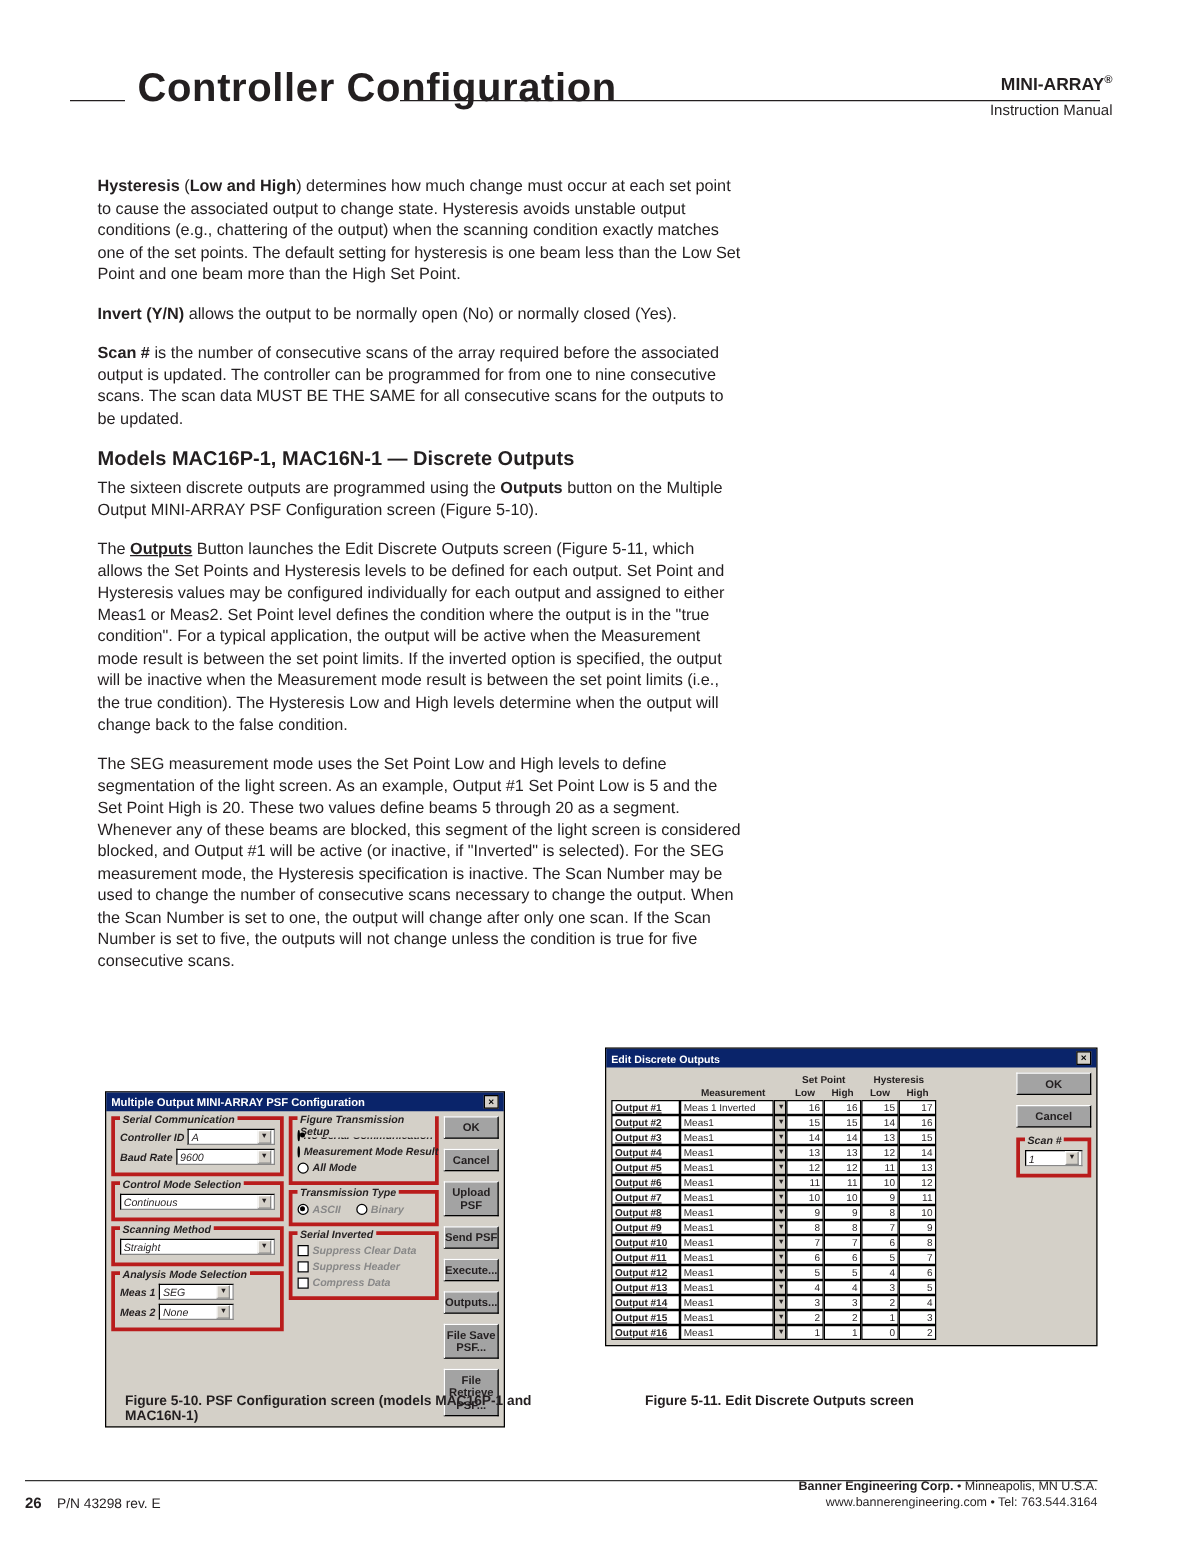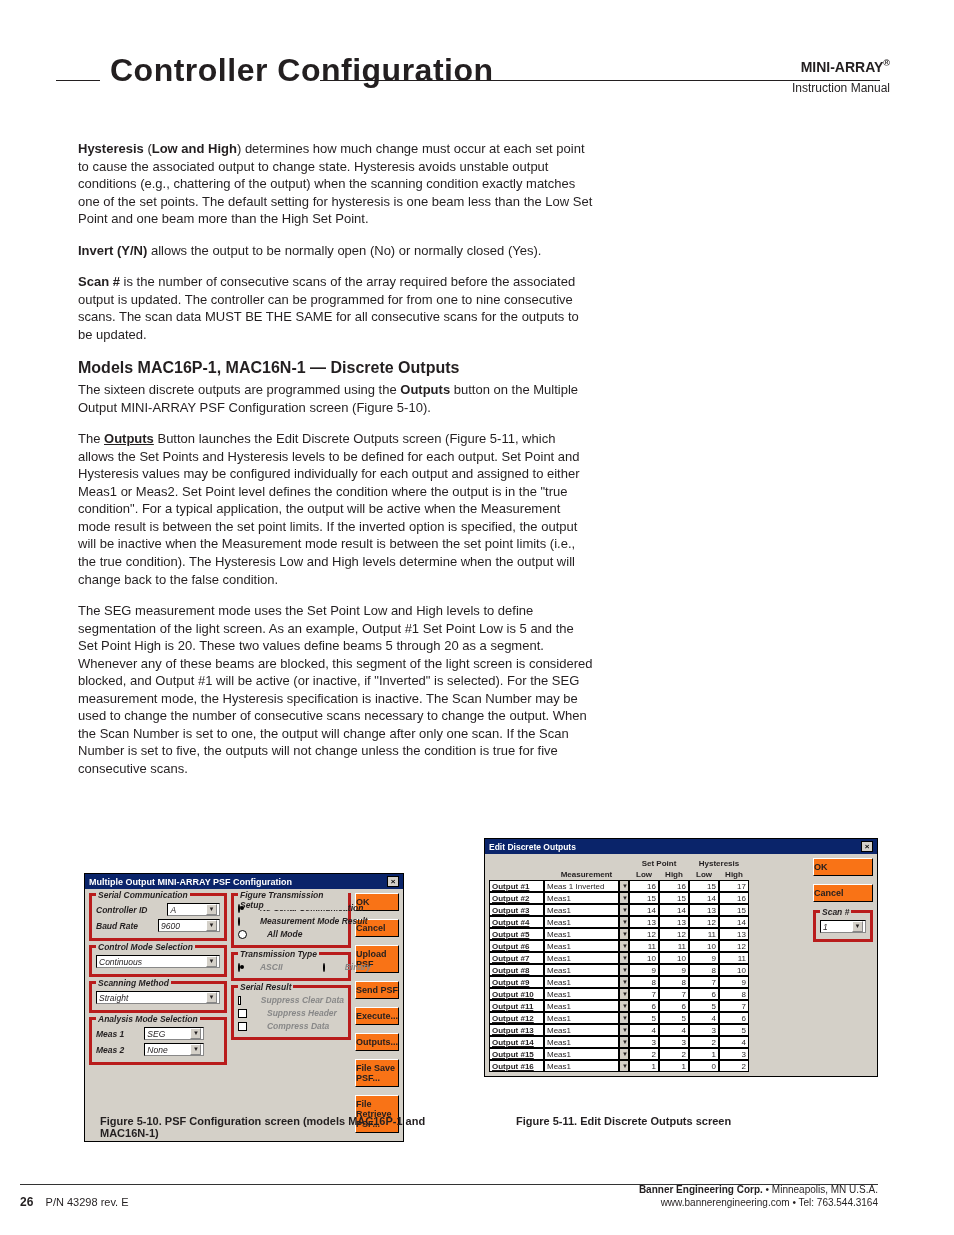--- a/index.html
+++ b/index.html
@@ -106,41 +106,42 @@
     font-style: italic;
   }
   .grp-title {
     position: absolute;
     top: -6px; left: 4px;
     background: #d4d0c8;
     padding: 0 2px;
     font-weight: bold;
     font-size: 8.5px;
   }
-  .row { display:flex; align-items:center; gap:20px; margin-top:3px; }
+  .row { display:flex; align-items:center; gap:3px; margin-top:3px; }
   .lbl { font-size: 8.5px; font-weight: bold; white-space:nowrap; }
   .field {
     border: 1px solid #000; border-right-color:#888; border-bottom-color:#888;
     background:#fff; height:13px; padding:0 2px;
     font-size:8.5px; line-height:12px; flex:1;
     display:flex; justify-content:space-between; align-items:center;
   }
   .dd-arrow {
     width:11px; height:11px; background:#d4d0c8;
     border:1px solid #888; border-left-color:#fff; border-top-color:#fff;
     font-size:6px; text-align:center; line-height:9px;
   }
   .radio,.check { width:9px; height:9px; border:1px solid #000; background:#fff; display:inline-block;}
   .radio { border-radius:50%; position:relative; }
   .radio.sel::after{content:"";position:absolute;top:1.5px;left:1.5px;width:4px;height:4px;border-radius:50%;background:#000;}
   .check { position:relative; }
   .btn {
     border: 1px solid #000;
     border-top-color:#fff; border-left-color:#fff;
-    background:#f97316;
+    background:#a3a3a3;
+    text-align:center;
     font-size:9px; font-weight:bold;
     padding:3px 0;
     margin-bottom:4px;
   }
 
   .fig-caption {
     font-size: 11px;
     font-weight: bold;
     margin-top: 20px;
   }
@@ -304,21 +305,21 @@
           <div class="grp-title">Transmission Type</div>
           <div class="row">
             <span class="radio sel"></span>
               <span class="lbl" style="color:#888">ASCII</span>
             <span style="width:6px"></span>
             <span class="radio"></span>
               <span class="lbl" style="color:#888">Binary</span>
           </div>
         </div>
         <div class="grp">
-          <div class="grp-title">Serial Result</div>
+          <div class="grp-title">Serial Inverted</div>
           <div class="row">
               <span class="check"></span>
               <span class="lbl" style="color:#888">Suppress Clear Data</span>
             </div>
           <div class="row">
               <span class="check"></span>
               <span class="lbl" style="color:#888">Suppress Header</span>
             </div>
           <div class="row">
               <span class="check"></span>

